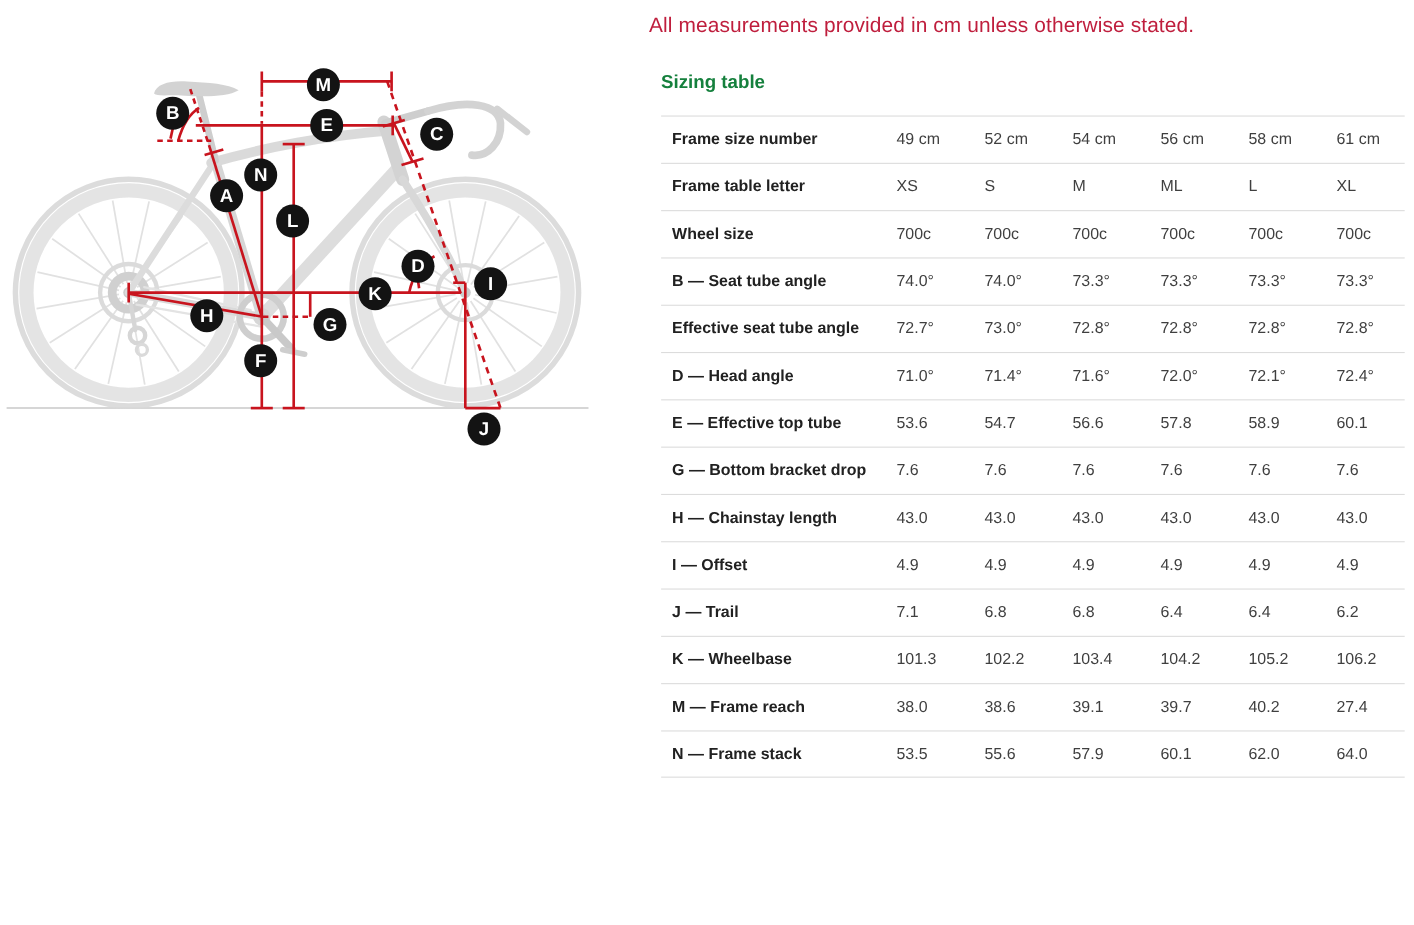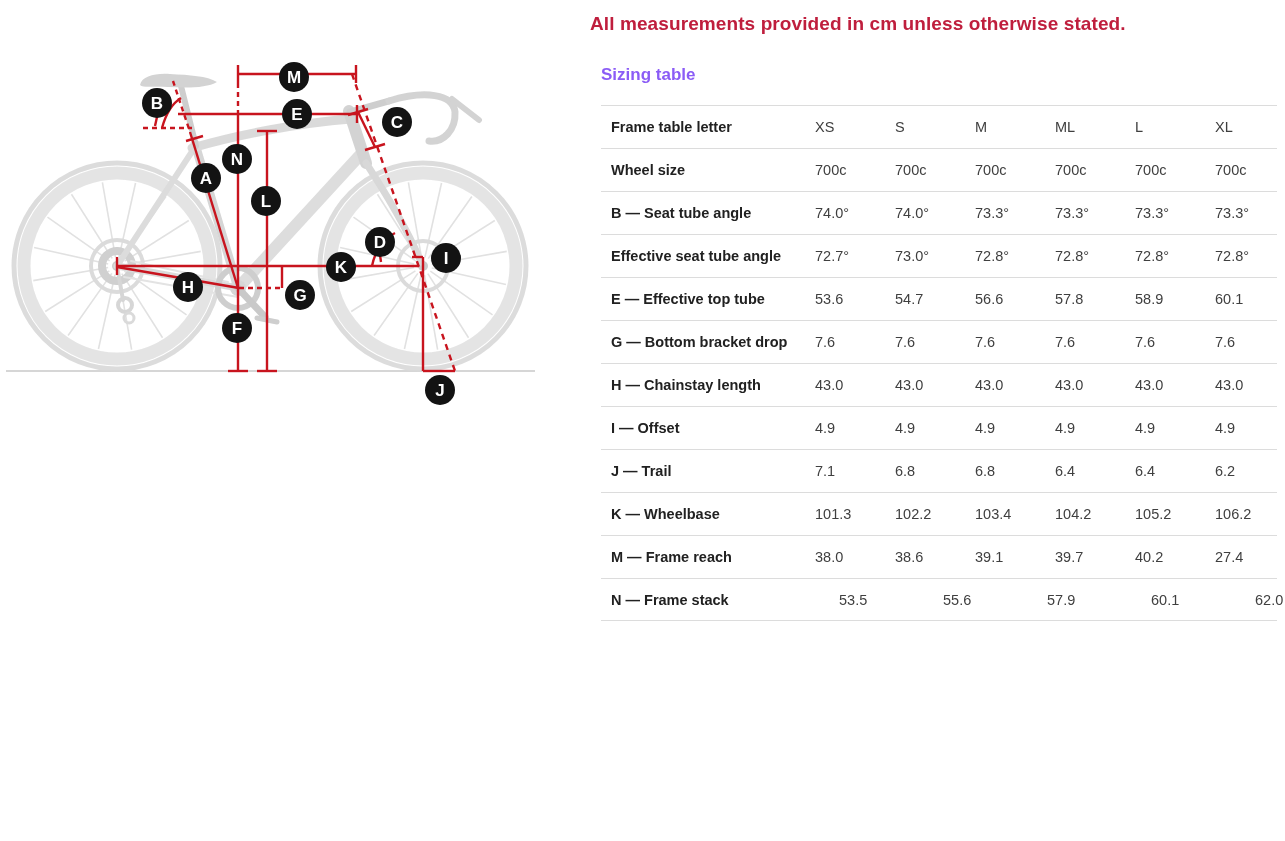--- a/index.html
+++ b/index.html
@@ -5,32 +5,32 @@
   * { margin:0; padding:0; box-sizing:border-box; }
   html,body { background:#ffffff; }
   body { font-family:"Liberation Sans", sans-serif; }
   .page {
     position:relative; width:1285px; height:841px; background:#fff; overflow:hidden;
   }
   .diagram { position:absolute; left:0; top:0; width:585px; height:460px; }
   .content { position:absolute; left:590px; top:0; width:695px; }
   .notice {
     position:absolute; left:0; top:13px; width:695px;
-    font-size:19px; font-weight:700; color:#bf1e3d; letter-spacing:.1px;
+    font-size:19px; font-weight:400; color:#bf1e3d; letter-spacing:.1px;
   }
   .heading {
     position:absolute; left:11px; top:65px;
-    font-size:17px; font-weight:700; color:#8b5cf6;
+    font-size:17px; font-weight:700; color:#15803d;
   }
   .sizing-table { position:absolute; left:11px; top:105px; width:676px; }
   .t-row {
     display:flex; align-items:center; height:43px;
     border-top:1px solid #dcdcdc;
   }
-  .t-row:last-child { border-bottom:1px solid #dcdcdc;gap:24px; }
+  .t-row:last-child { border-bottom:1px solid #dcdcdc; }
   .t-label {
     flex:0 0 214px; padding-left:10px;
     font-size:14.5px; font-weight:700; color:#212121;
   }
   .t-cell {
     flex:0 0 80px; font-size:14.5px; font-weight:400; color:#3f3f3f;
   }
   .t-cell:last-child { flex:0 0 62px; }
   svg text.callout-letter {
     font-family:"Liberation Sans", sans-serif;
@@ -231,20 +231,29 @@
           </g>
       </g>
     </svg>
   </div>
 
   <div class="content">
     <div class="notice">All measurements provided in cm unless otherwise stated.</div>
     <div class="heading">Sizing table</div>
     <div class="sizing-table" id="sizing-table">
         <div class="t-row">
+          <span class="t-label">Frame size number</span>
+          <span class="t-cell">49 cm</span>
+          <span class="t-cell">52 cm</span>
+          <span class="t-cell">54 cm</span>
+          <span class="t-cell">56 cm</span>
+          <span class="t-cell">58 cm</span>
+          <span class="t-cell">61 cm</span>
+        </div>
+        <div class="t-row">
           <span class="t-label">Frame table letter</span>
           <span class="t-cell">XS</span>
           <span class="t-cell">S</span>
           <span class="t-cell">M</span>
           <span class="t-cell">ML</span>
           <span class="t-cell">L</span>
           <span class="t-cell">XL</span>
         </div>
         <div class="t-row">
           <span class="t-label">Wheel size</span>
@@ -267,20 +276,29 @@
         <div class="t-row">
           <span class="t-label">Effective seat tube angle</span>
           <span class="t-cell">72.7°</span>
           <span class="t-cell">73.0°</span>
           <span class="t-cell">72.8°</span>
           <span class="t-cell">72.8°</span>
           <span class="t-cell">72.8°</span>
           <span class="t-cell">72.8°</span>
         </div>
         <div class="t-row">
+          <span class="t-label">D — Head angle</span>
+          <span class="t-cell">71.0°</span>
+          <span class="t-cell">71.4°</span>
+          <span class="t-cell">71.6°</span>
+          <span class="t-cell">72.0°</span>
+          <span class="t-cell">72.1°</span>
+          <span class="t-cell">72.4°</span>
+        </div>
+        <div class="t-row">
           <span class="t-label">E — Effective top tube</span>
           <span class="t-cell">53.6</span>
           <span class="t-cell">54.7</span>
           <span class="t-cell">56.6</span>
           <span class="t-cell">57.8</span>
           <span class="t-cell">58.9</span>
           <span class="t-cell">60.1</span>
         </div>
         <div class="t-row">
           <span class="t-label">G — Bottom bracket drop</span>

